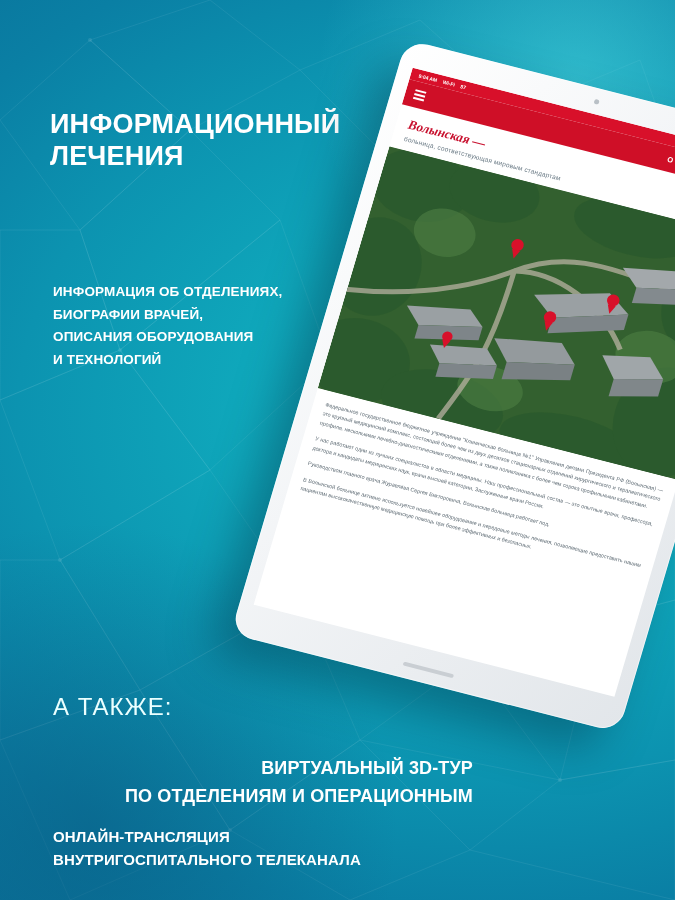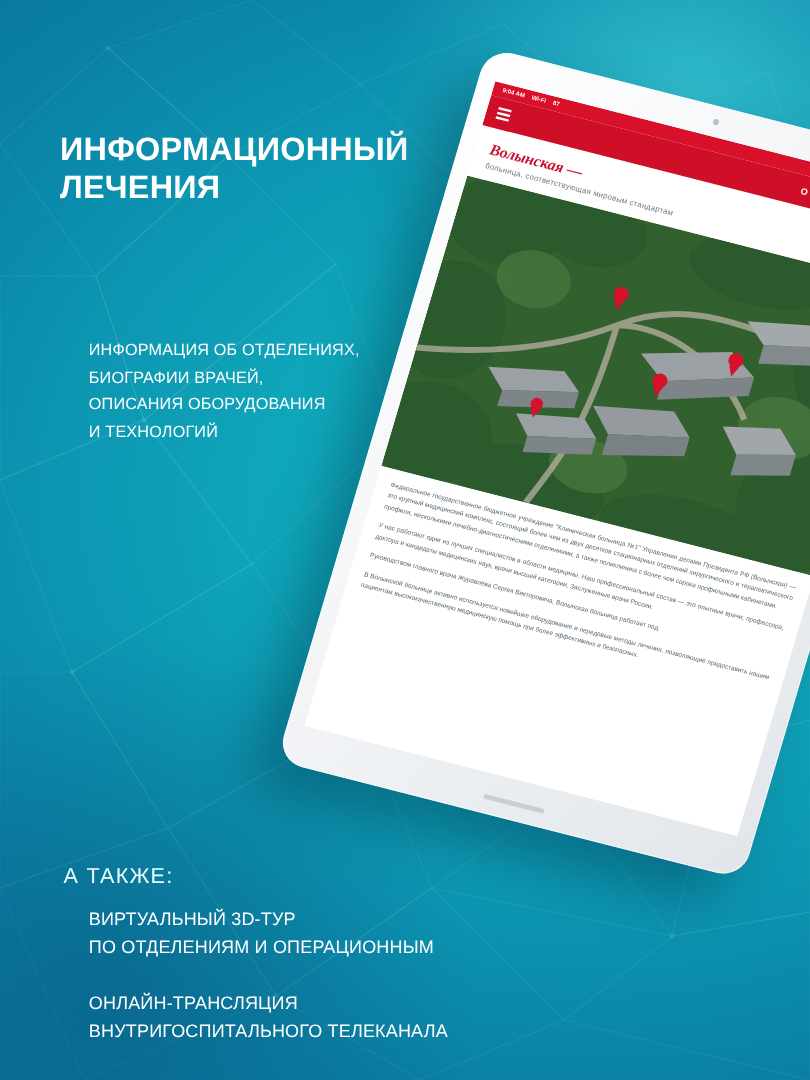--- a/index.html
+++ b/index.html
@@ -34,32 +34,31 @@
     position: absolute; left: 50px; top: 92px; width: 330px;
     color: #fff; line-height: 1.2;
   }
   .headline .l1 { font-size: 28px; font-weight: 400; letter-spacing: .5px; }
   .headline .l2 { font-size: 27px; font-weight: 700; letter-spacing: .2px; margin-top: 16px; }
   .headline .l3 { font-size: 27px; font-weight: 700; letter-spacing: .2px; }
 
   
   .block {
     position: absolute; left: 53px; width: 320px;
-    color: #fff; font-weight: 400; font-size: 13.5px; line-height: 1.68;
+    color: #fff; font-weight: 700; font-size: 13.5px; line-height: 1.68;
     letter-spacing: .15px;
-    margin-left: 21px;
   }
   .block.b1 { top: 281px; }
   .block.b2 { top: 398px; }
 
   .also {
     position: absolute; left: 53px; top: 693px;
-    color: #eaffff; font-size: 18px; font-weight: 400; letter-spacing: 1px; margin-top: 27px;
-  }
-  .block.b3 { top: 755px; width: 420px; font-size: 15px; line-height: 1.55; }
+    color: #eaffff; font-size: 24px; font-weight: 400; letter-spacing: 1px;
+  }
+  .block.b3 { top: 755px; width: 420px; font-size: 18px; line-height: 1.55; text-align: right; }
   .block.b4 { top: 825px; width: 440px; font-size: 15px; line-height: 1.55; }
 
   
   .tablet-wrap {
     position: absolute;
     left: 330px; top: 60px;
     width: 420px; height: 640px;
     transform: rotate(16.5deg) skewY(-2.2deg);
     transform-origin: 30% 40%;
   }

